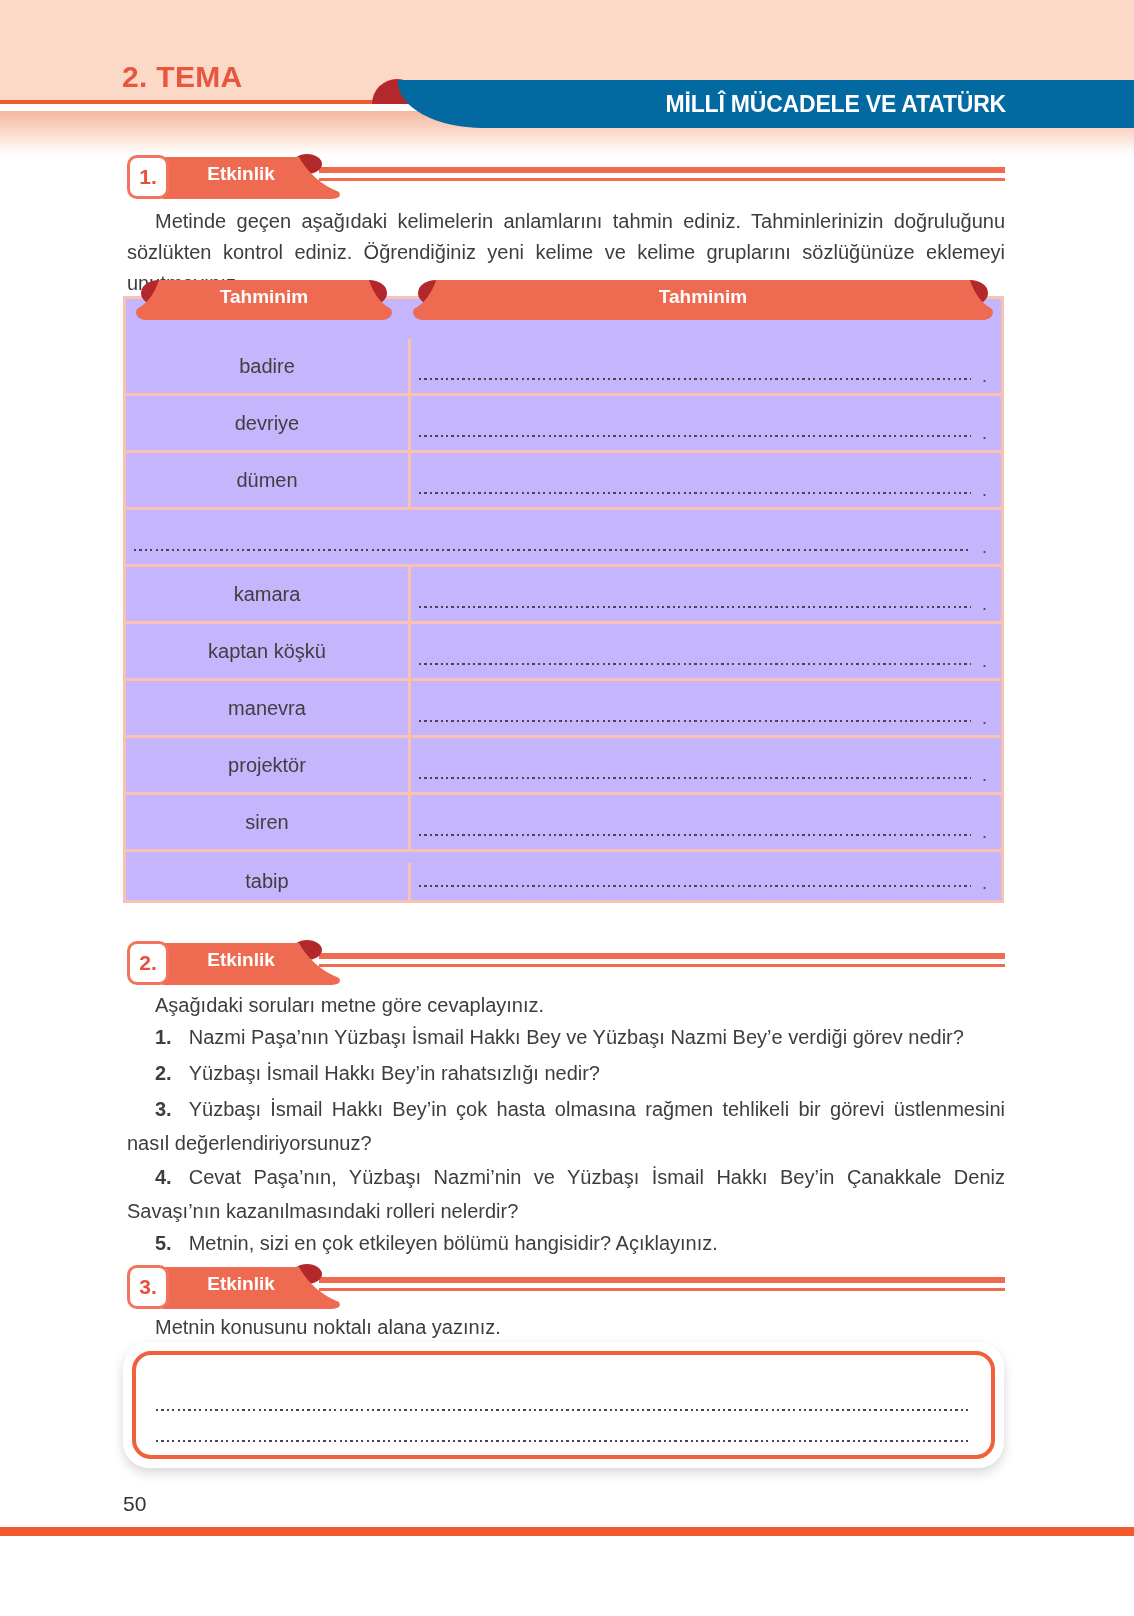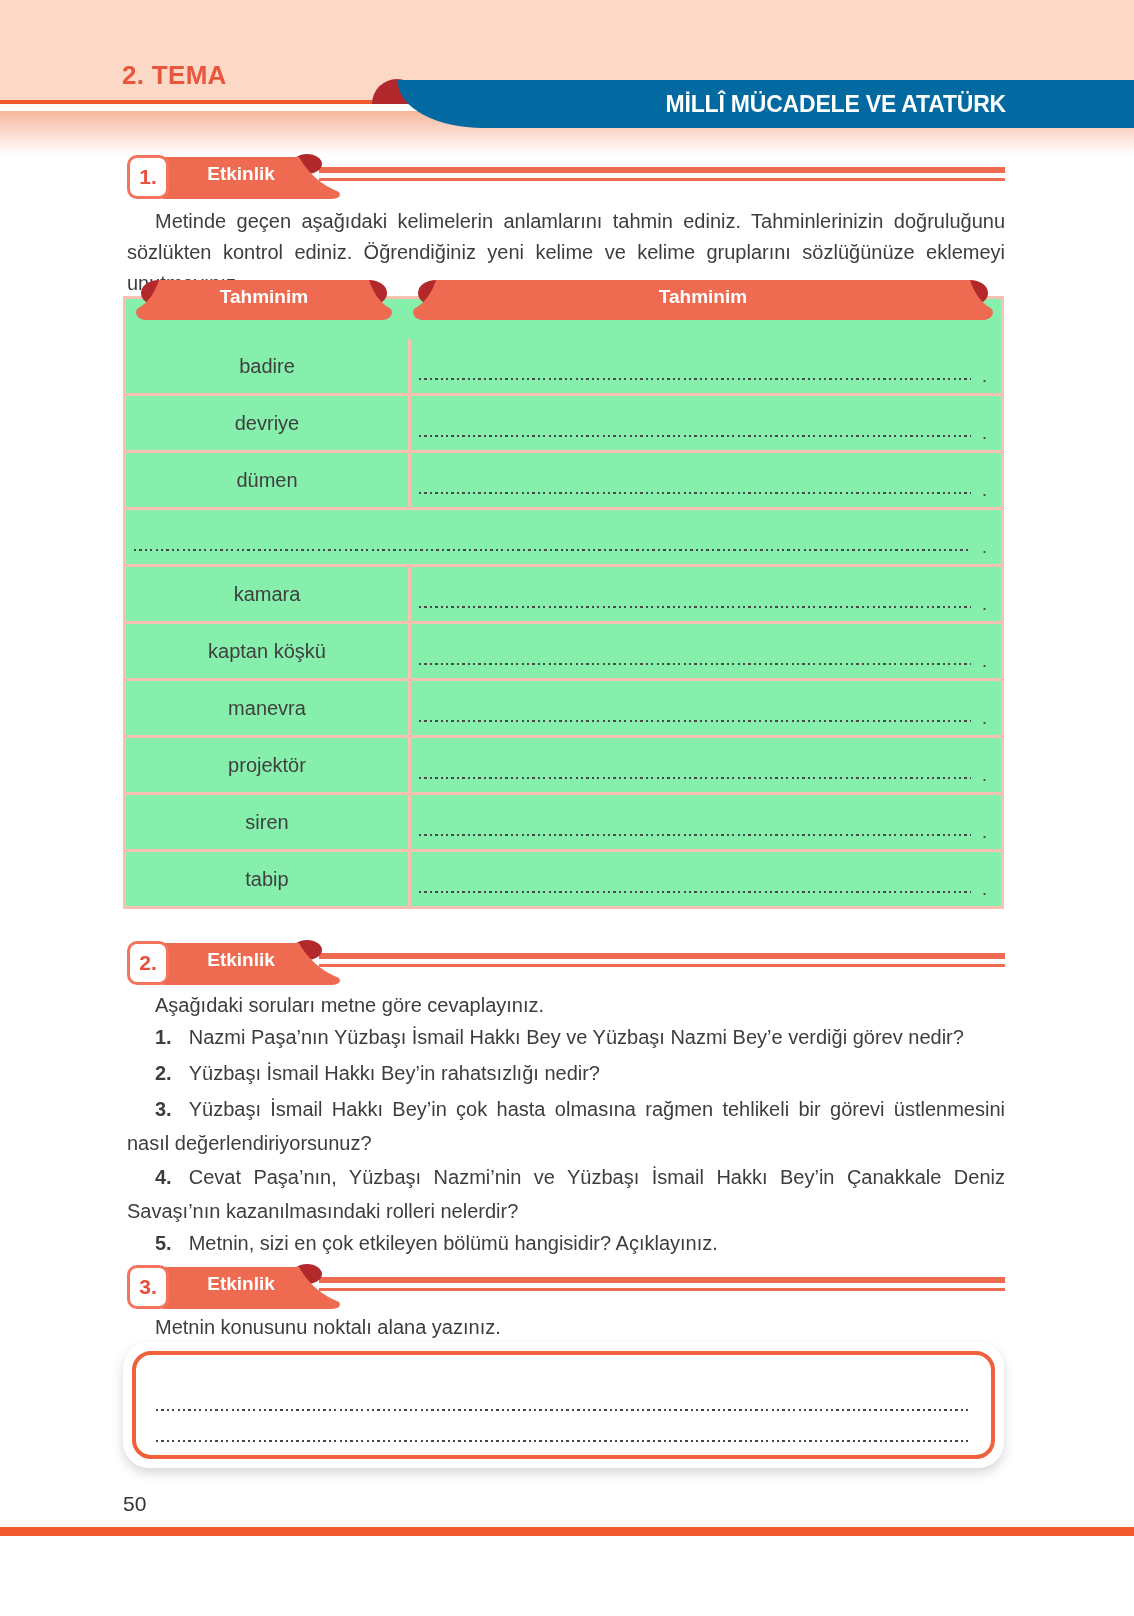--- a/index.html
+++ b/index.html
@@ -6,21 +6,21 @@
   html,body { background:#ffffff; }
   .page {
     position:relative; width:1134px; height:1616px;
     background:#ffffff; overflow:hidden;
     font-family:"Liberation Sans", sans-serif;
     color:#3d3d3d;
   }
 
   
   .peach-band { position:absolute; left:0; top:0; width:100%; height:100px; background:#fcd8c7; }
-  .tema { position:absolute; left:122px; top:60px; font-size:26px; font-weight:bold; color:#e8573d; letter-spacing:.3px; }
+  .tema { position:absolute; left:122px; top:60px; font-size:30px; font-weight:bold; color:#e8573d; letter-spacing:.3px; }
   .rule-orange { position:absolute; left:0; top:100px; width:100%; height:4px; background:#f05a2d; }
   .rule-white  { position:absolute; left:0; top:104px; width:100%; height:7px; background:#ffffff; }
   .fade { position:absolute; left:0; top:111px; width:100%; height:44px;
           background:linear-gradient(#f6b89d, #ffffff); }
   .main-banner {
     position:absolute; left:398px; right:0; top:80px; height:48px;
     background:#0369a1; border-bottom-left-radius:85px 46px;
     display:flex; align-items:center; justify-content:flex-end;
     padding-right:128px; z-index:3;
   }
@@ -56,25 +56,25 @@
   #q1 { top:1020px; } #q2 { top:1056px; } #q3 { top:1092px; }
   #q4 { top:1160px; } #q5 { top:1226px; }
 
   
   .wtable { position:absolute; left:123px; top:276px; width:881px; }
   .ribbon { position:absolute; top:0; height:46px; z-index:2; }
   .ribbon-left  { left:6px;  width:270px; }
   .ribbon-right { left:283px; width:594px; }
   .ribbon .rtext { position:absolute; left:0; top:10px; width:100%; text-align:center;
     color:#ffffff; font-size:19px; font-weight:bold; }
-  .tbody { position:relative; margin-top:20px; background:#86efac;
+  .tbody { position:relative; margin-top:20px; background:#c4b5fd;
     border:3px solid #f9c2b0; z-index:1; }
   .trow { display:flex; height:57px; border-bottom:3px solid #f9c2b0; }
   .trow.first { height:97px; padding-top:40px; }
-  .trow.last { height:54px; border-bottom:none; }
+  .trow.last { height:37px; border-bottom:none;margin-top:11px; }
   .cell-word { width:285px; border-right:3px solid #f9c2b0;
     display:flex; align-items:center; justify-content:center;
     font-size:20px; color:#3f3f3f; }
   .cell-ans { flex:1; position:relative; }
   .dotline { position:absolute; left:8px; right:30px; bottom:13px; height:2.5px;
     background:repeating-linear-gradient(to right, #474747 0 2.3px, transparent 2.3px 5.4px); }
   .dotend { position:absolute; right:14px; bottom:6px; font-size:18px; color:#474747; }
 
   
   .ansbox { position:absolute; left:123px; top:1342px; width:881px; height:126px;

